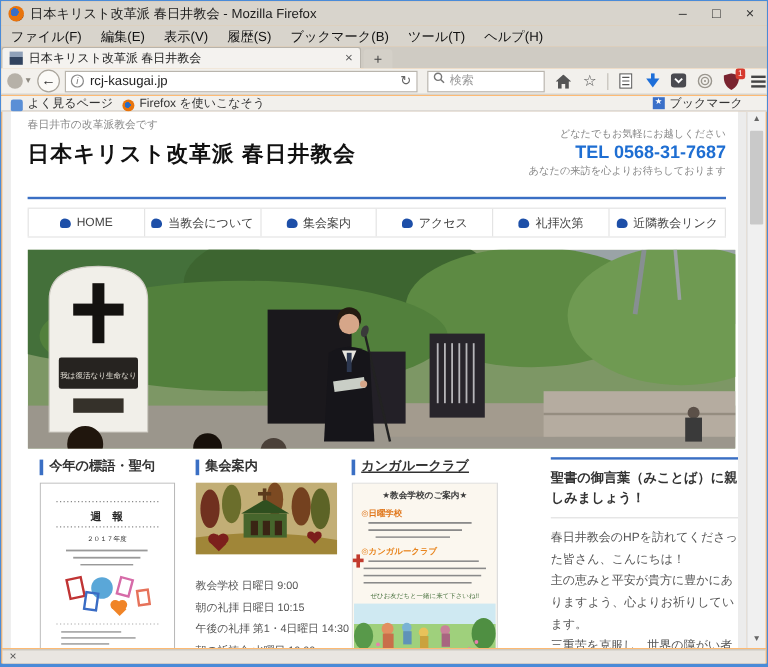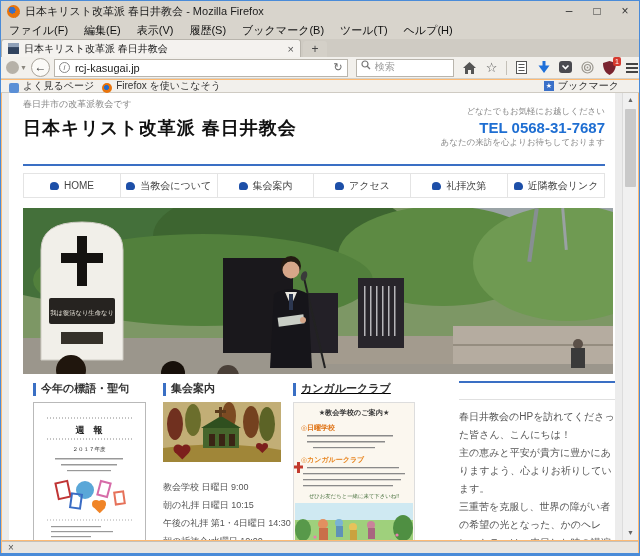--- a/index.html
+++ b/index.html
@@ -433,20 +433,21 @@
                 </g>
               <g fill="#6fa8d8">
                   <circle cx="18" cy="145" r="1.6"></circle>
                   <circle cx="94" cy="145" r="1.6"></circle>
                 </g>
             </g>
           </svg>
         </div>
 
         <div class="sidebar">
+          <div class="sb-title">聖書の御言葉（みことば）に親しみましょう！</div>
           <div class="sb-div"></div>
           <div class="sb-body">春日井教会のHPを訪れてくださった皆さん、こんにちは！
 主の恵みと平安が貴方に豊かにありますよう、心よりお祈りしています。
 三重苦を克服し、世界の障がい者の希望の光となった、かのヘレン・ケラーは、来日した時の講演で「ヘレン、あなたがこれまでになったそもそもの源は何ですか」と聞かれた時、自</div>
         </div>
 
       </div>
     </div>
   </div>
 

